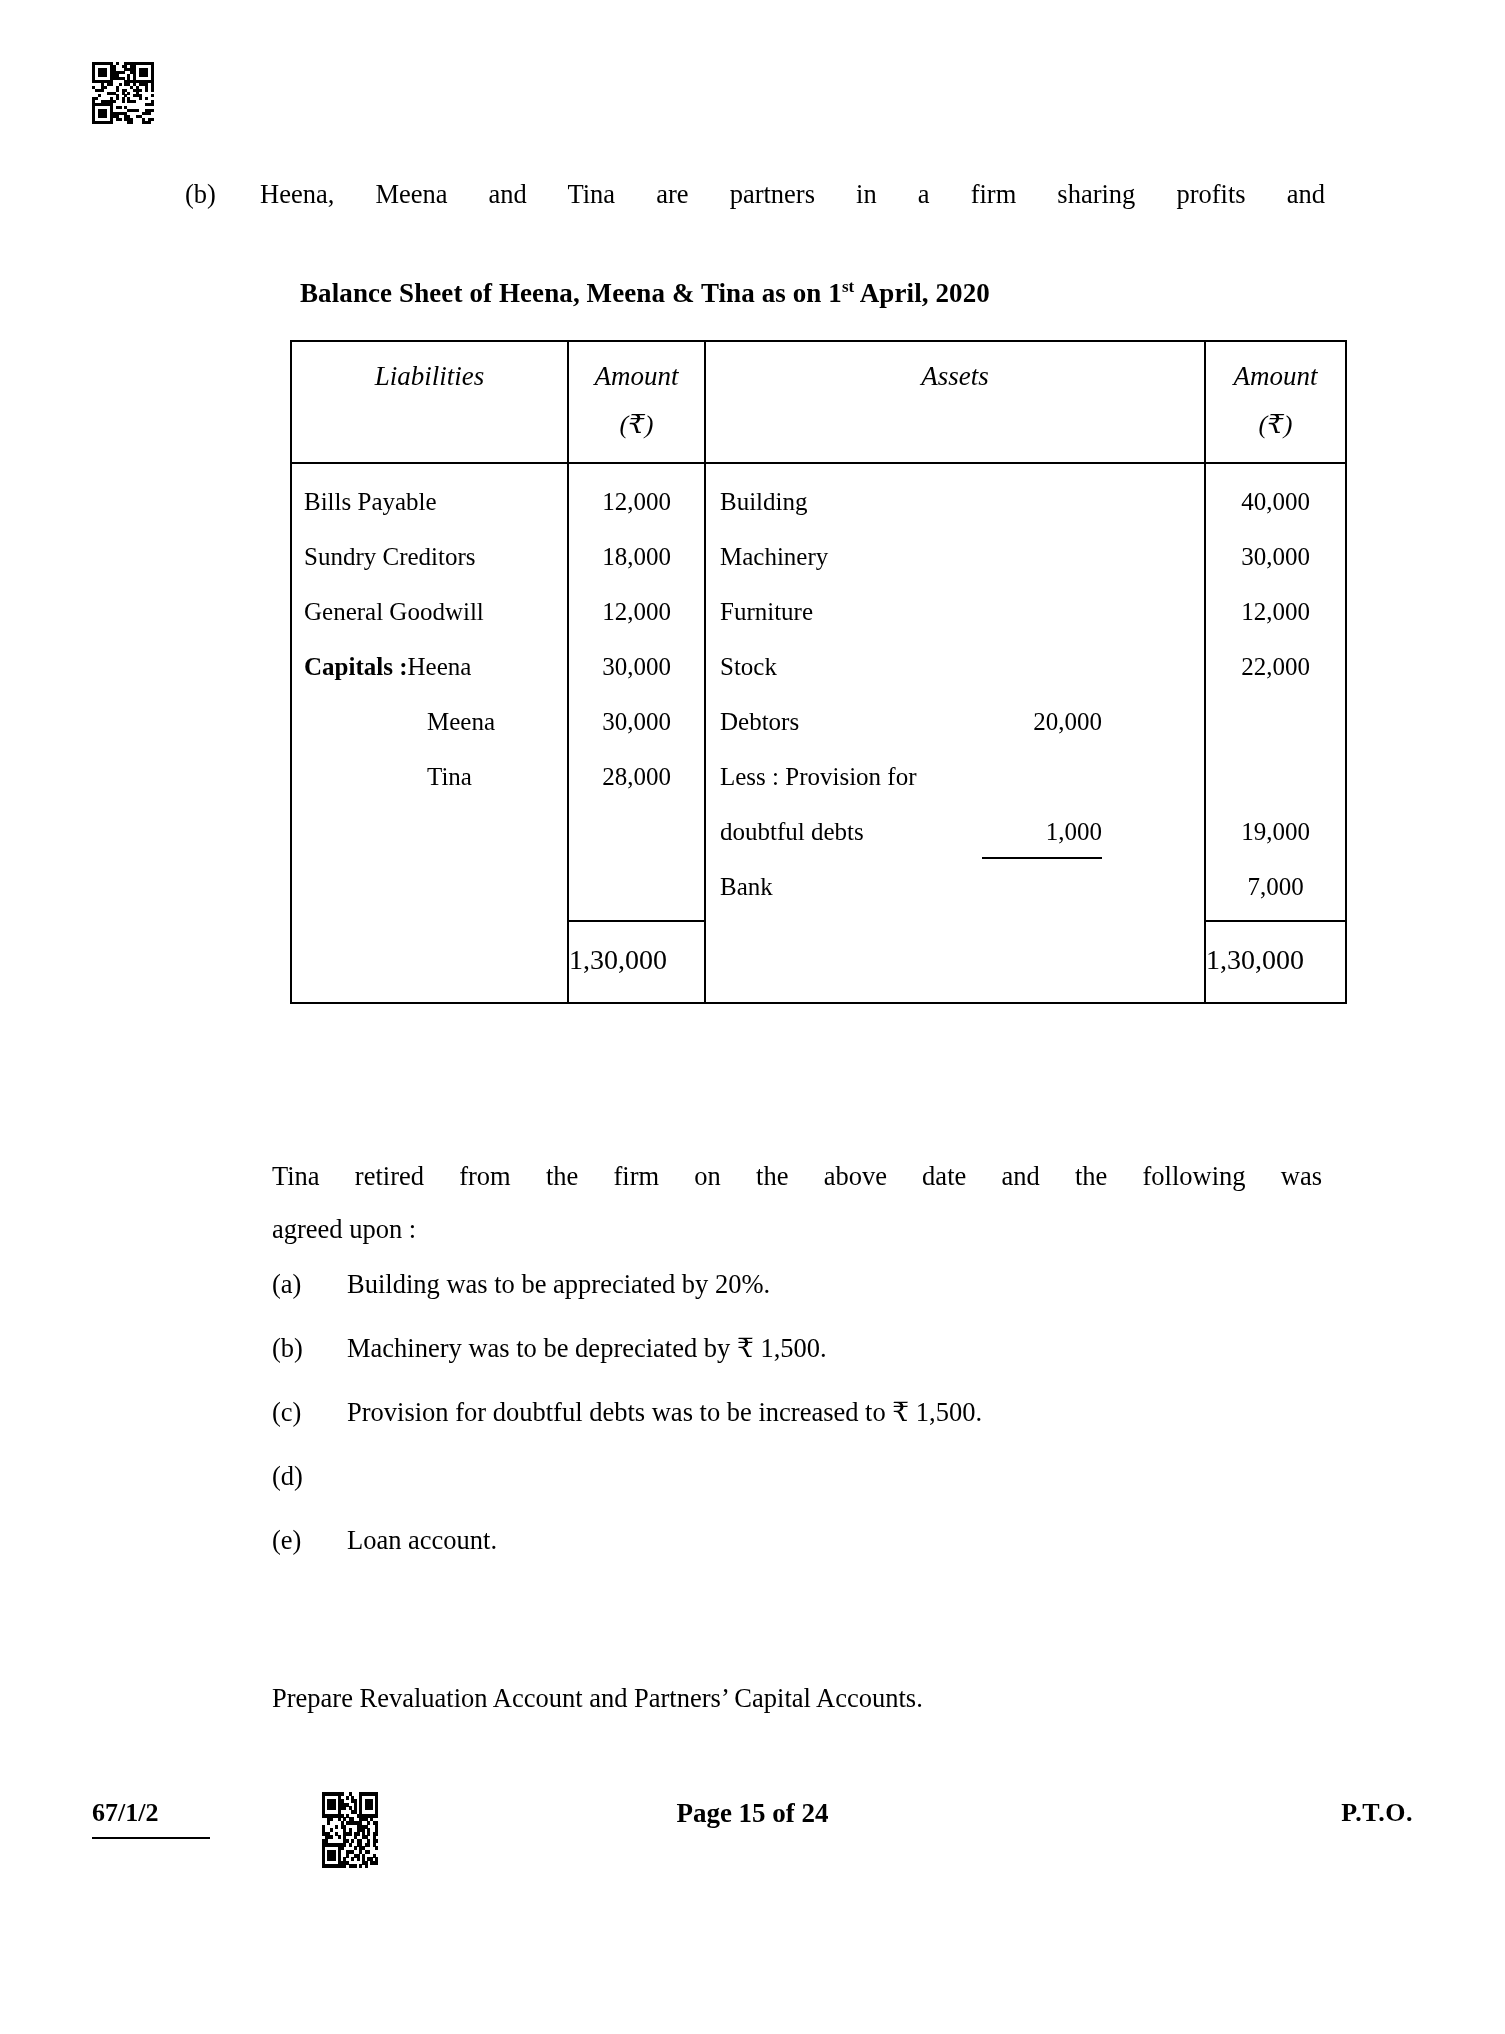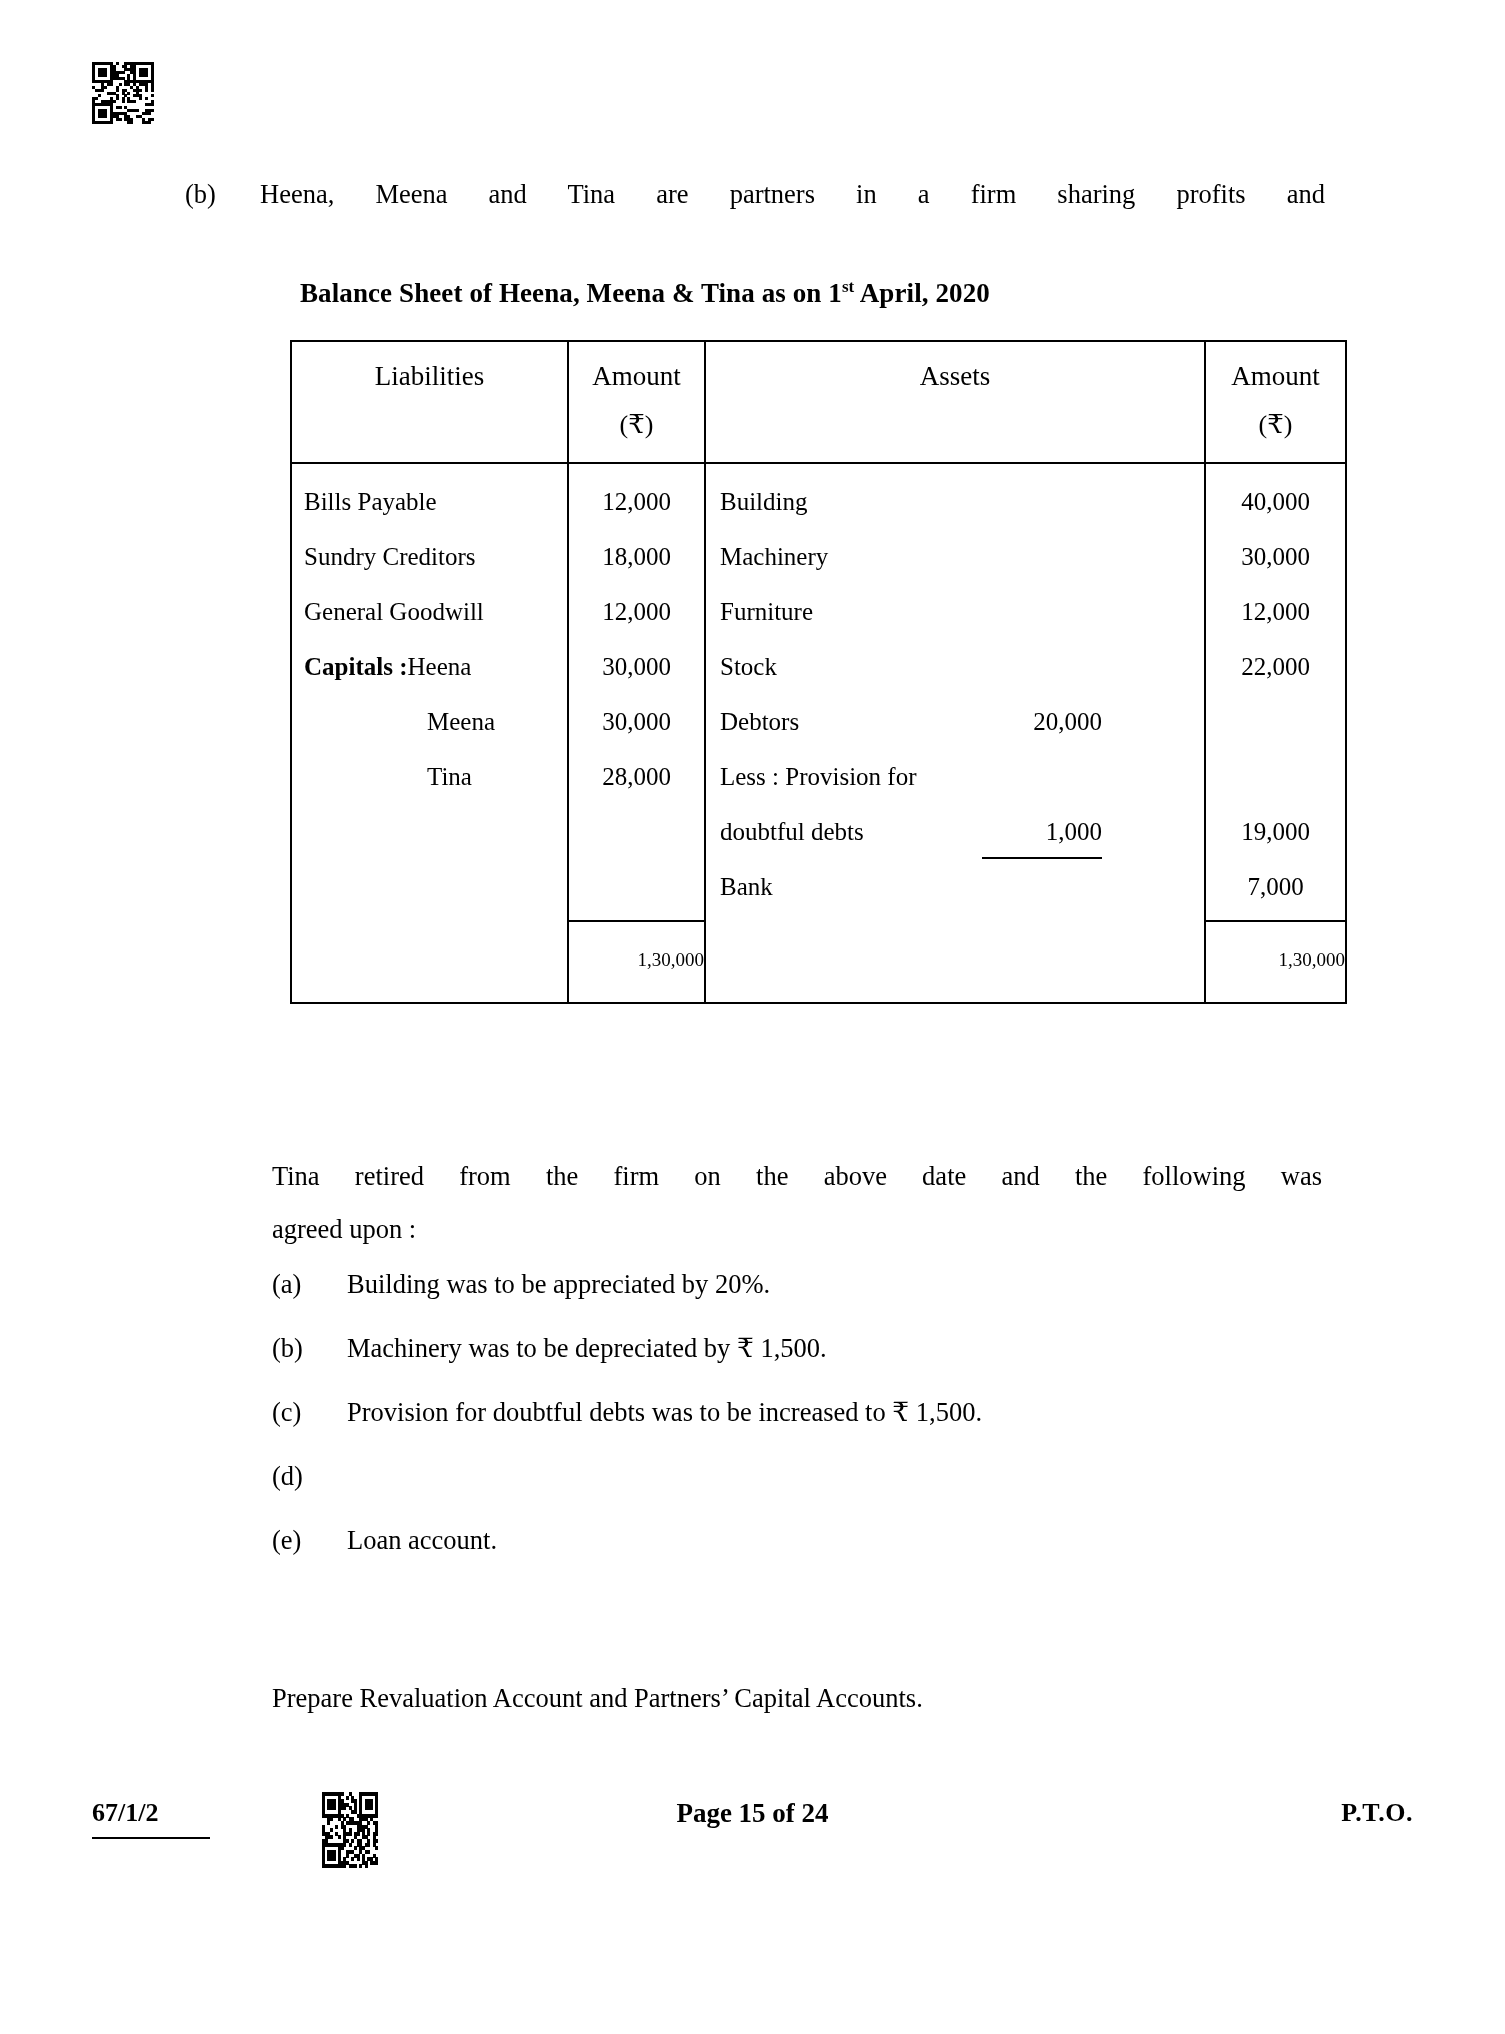--- a/index.html
+++ b/index.html
@@ -105,21 +105,21 @@
   .tbl-outer {
     border: 2.5px solid #000;
   }
   .col-liab  { width: 277px; }
   .col-amt1  { width: 137px; }
   .col-asset { width: 500px; }
   .col-amt2  { width: 141px; }
 
   .vline-l { border-left: 2.5px solid #000; }
   .vline-r { border-right: 2.5px solid #000; }
-  .hline-b { border-bottom: 2.5px solid #000; }
+  .hline-b { border-bottom: 2.5px solid #000; font-style: italic; }
 
   .head-cell {
     text-align: center;
     font-weight: bold;
     font-size: 27px;
     height: 122px;
     padding-top: 10px !important;
     box-sizing: border-box;
   }
   .head-cell .hl1 { display: block; line-height: 48px; }
@@ -139,23 +139,23 @@
 
   .lbl-indent { display: inline-block; width: 123px; }
   .bold { font-weight: bold; }
 
   .inline-row { display: flex; justify-content: flex-start; }
   .inline-row .nm { width: 262px; flex: 0 0 262px; }
   .inline-row .vl { width: 120px; flex: 0 0 120px; text-align: right; }
   .u-line { border-bottom: 2.2px solid #000; padding-bottom: 1px; }
 
   .total-cell {
-    text-align: right;
+    text-align: left;
     font-weight: bold;
-    font-size: 19px;
+    font-size: 28px;
     height: 80px;
     line-height: 76px;
     border-top: 2.5px solid #000 !important;
     margin-left: 24px;
   }
   .total-blank { height: 80px; }
 
   
   #after-table {
     position: absolute;

